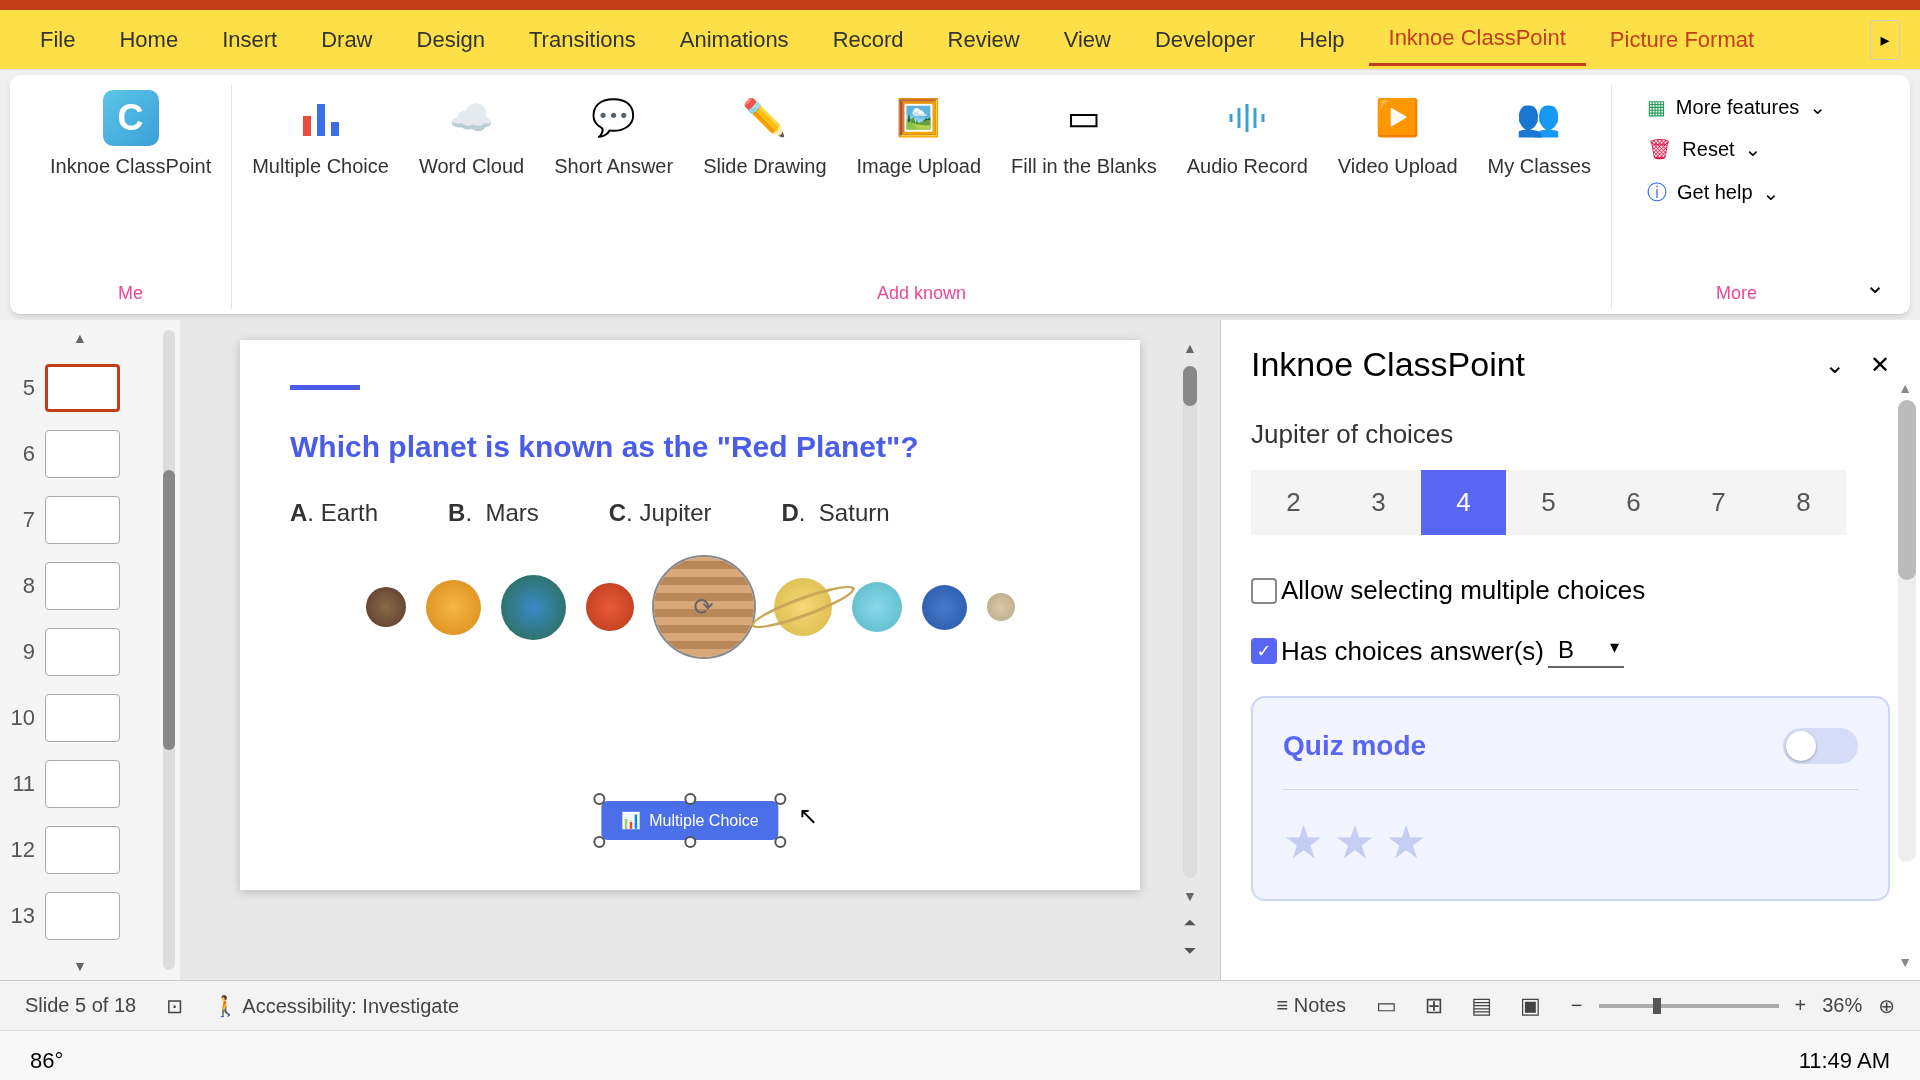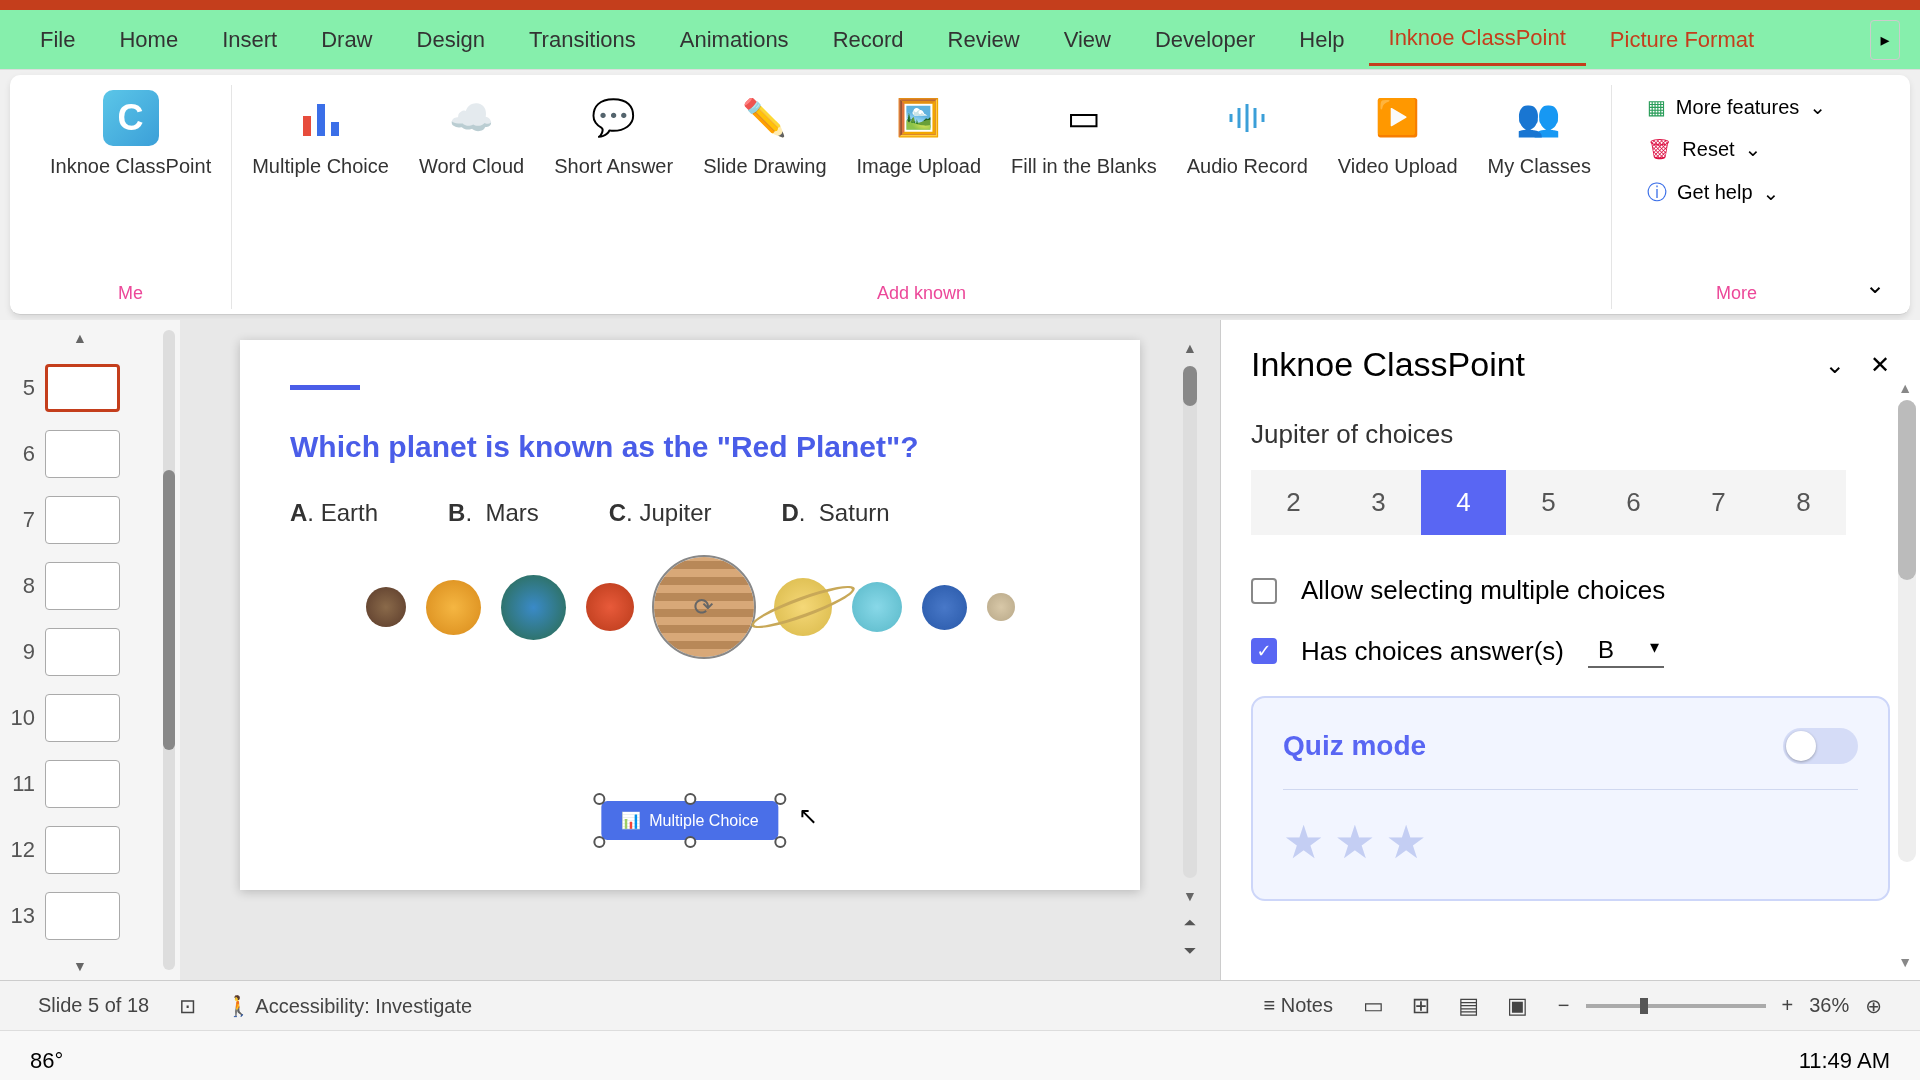--- a/index.html
+++ b/index.html
@@ -1,20 +1,20 @@
 <!DOCTYPE html>
 <html><head>
 <meta charset="utf-8">
 <style>
 * { margin: 0; padding: 0; box-sizing: border-box; font-family: 'Segoe UI', Tahoma, sans-serif; }
 body { background: #f0f0f0; overflow: hidden; width: 1920px; height: 1080px; }
 
 .titlebar { height: 10px; background: #C43E1C; }
 
-.tabs-bar { background: #86efac; height: 60px; display: flex; align-items: center; padding: 0 20px; gap: 4px; border-bottom: 1px solid #ddd; }
+.tabs-bar { background: #fde047; height: 60px; display: flex; align-items: center; padding: 0 20px; gap: 4px; border-bottom: 1px solid #ddd; }
 .tab { padding: 12px 20px; font-size: 22px; color: #333; cursor: pointer; }
 .tab.active { color: #C43E1C; border-bottom: 3px solid #C43E1C; font-weight: 500; }
 .tab.contextual { color: #C43E1C; }
 .tabs-expander { margin-left: auto; width: 30px; height: 40px; border: 1px solid #ccc; display:flex; align-items:center; justify-content:center; border-radius:4px; font-size:18px; }
 
 .ribbon { background: #fff; height: 240px; display: flex; padding: 10px 20px 5px; border-bottom: 1px solid #ccc; position: relative; box-shadow: 0 3px 6px rgba(0,0,0,0.1); border-radius: 10px; margin: 5px 10px; }
 .ribbon-group { display: flex; flex-direction: column; align-items: center; padding: 0 15px; border-right: 1px solid #e5e5e5; }
 .ribbon-group:last-child { border-right: none; }
 .ribbon-items { display: flex; gap: 20px; flex: 1; align-items: flex-start; }
 .ribbon-item { display: flex; flex-direction: column; align-items: center; gap: 8px; cursor: pointer; padding: 5px; text-align: center; }
@@ -56,38 +56,38 @@
 .sel-handle { width:12px; height:12px; border:2px solid #555; background:#fff; border-radius:50%; position:absolute; }
 
 .side-panel { width: 700px; background: #fff; border-left: 1px solid #ccc; padding: 25px 30px; position: relative; }
 .panel-header { display: flex; align-items: center; justify-content: space-between; margin-bottom: 35px; }
 .panel-title { font-size: 34px; font-weight: 500; }
 .panel-icons { display:flex; gap:25px; font-size:24px; cursor:pointer; }
 .setting-label { font-size: 26px; color: #333; margin-bottom: 20px; }
 .choice-buttons { display: flex; margin-bottom: 40px; background: #f4f4f4; width: fit-content; }
 .choice-btn { width: 85px; height: 65px; display:flex; align-items:center; justify-content:center; font-size:26px; color:#555; cursor:pointer; }
 .choice-btn.active { background: #5966F3; color:#fff; }
-.checkbox-row { display:flex; align-items:center; gap:24px; font-size:26px; margin-bottom: 28px; }
+.checkbox-row { display:flex; align-items:center; gap:4px; font-size:26px; margin-bottom: 28px; }
 .checkbox { width:26px; height:26px; border:2px solid #888; border-radius:4px; display:flex; align-items:center; justify-content:center; }
 .checkbox.checked { background:#5966F3; border-color:#5966F3; color:#fff; font-size:18px; }
 .answer-select { border-bottom: 2px solid #666; padding: 2px 50px 2px 10px; font-size: 24px; position:relative; }
 .answer-select::after { content:'▾'; position:absolute; right:5px; font-size:18px; }
 .quiz-box { border: 2px solid #cdd6f9; border-radius: 14px; padding: 30px; background: #f2f5ff; }
 .quiz-header { display:flex; justify-content:space-between; align-items:center; padding-bottom: 25px; border-bottom: 1px solid #d0d8f0; margin-bottom: 25px; }
 .quiz-title { font-size:28px; font-weight:600; color:#5966F3; }
 .toggle { width:75px; height:36px; background:#d5dcf7; border-radius:18px; position:relative; }
 .toggle-knob { width:30px; height:30px; background:#fff; border-radius:50%; position:absolute; top:3px; left:3px; box-shadow:0 1px 3px rgba(0,0,0,0.3); }
 .stars { display:flex; gap:10px; }
 .star { font-size:46px; color:#c4cef3; }
 .panel-scroll { position:absolute; right:4px; top:80px; width:18px; height:70%; background:#eee; border-radius:9px; }
 .panel-scroll-handle { position:absolute; top:0; width:100%; height:180px; background:#bbb; border-radius:9px; }
 .panel-arrow-up { position:absolute; right:8px; top:60px; font-size:14px; color:#888; }
 .panel-arrow-down { position:absolute; right:8px; bottom:10px; font-size:14px; color:#888; }
 
-.statusbar { height: 50px; background: #f3f3f3; border-top: 1px solid #ccc; display:flex; align-items:center; padding: 0 38px; gap: 30px; font-size:20px; color:#444; }
+.statusbar { height: 50px; background: #f3f3f3; border-top: 1px solid #ccc; display:flex; align-items:center; padding: 0 25px; gap: 30px; font-size:20px; color:#444; }
 .status-spacer { flex:1; }
 .status-icons { display:flex; gap:28px; font-size:22px; }
 .zoom { display:flex; align-items:center; gap:16px; }
 .zoom-track { width:180px; height:4px; background:#aaa; position:relative; }
 .zoom-knob { position:absolute; left:30%; top:-6px; width:8px; height:16px; background:#555; }
 
 .taskbar { height: 60px; background: #f8f8f8; border-top: 1px solid #ddd; display:flex; align-items:center; padding:0 30px; justify-content:space-between; font-size:22px; }
 </style>
 </head>
 <body>

